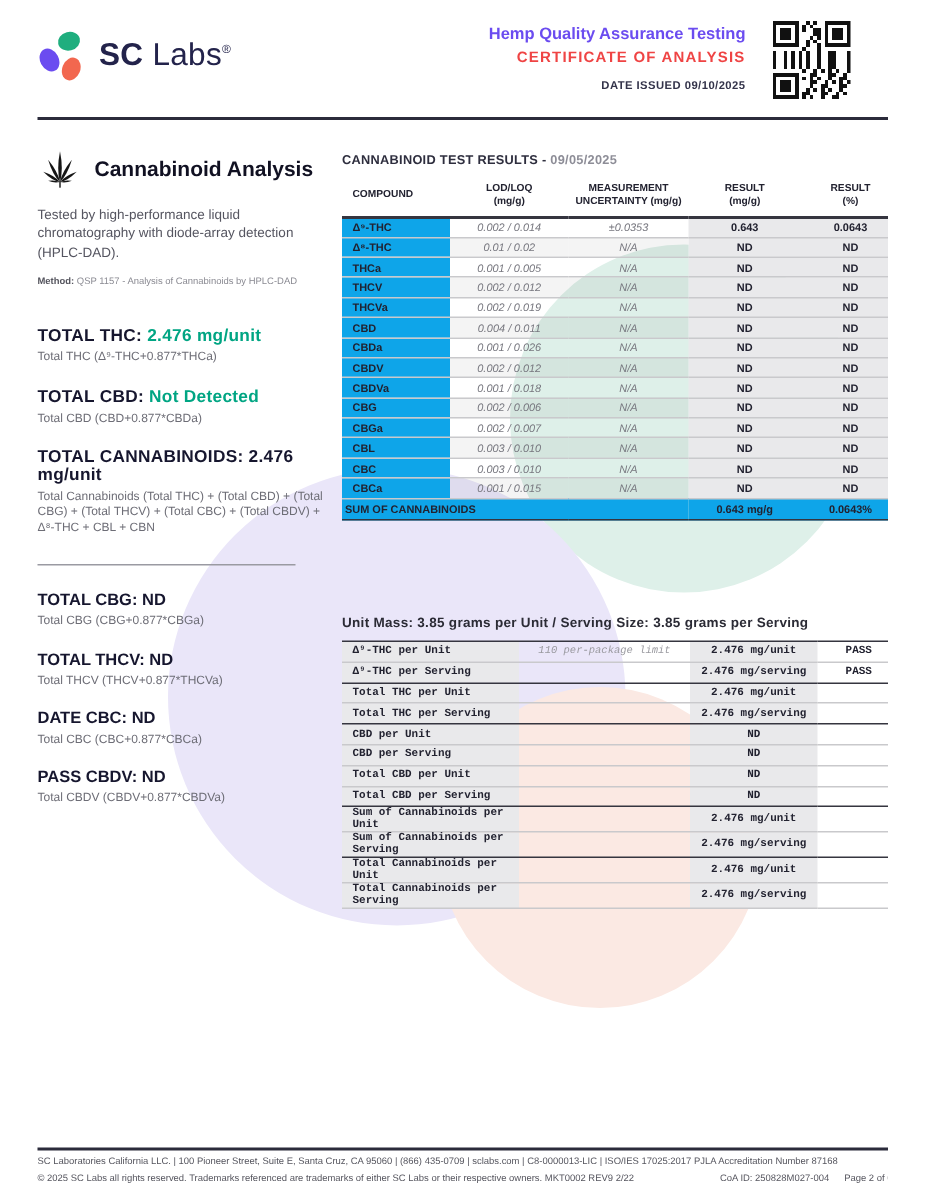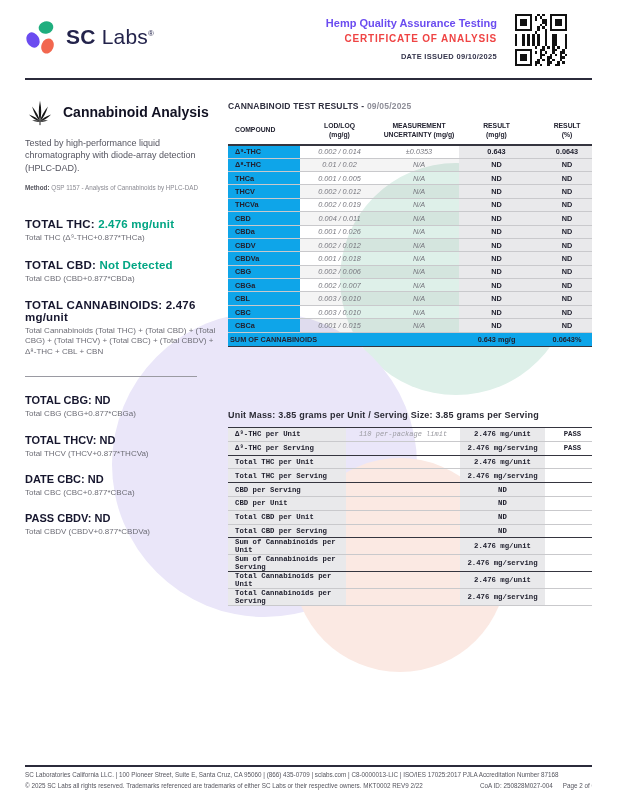--- a/index.html
+++ b/index.html
@@ -455,27 +455,27 @@
             <td class="u-value">2.476 mg/unit</td>
             <td class="u-status"></td>
           </tr>
           <tr>
             <td class="u-label">Total THC per Serving</td>
             <td class="u-limit"></td>
             <td class="u-value">2.476 mg/serving</td>
             <td class="u-status"></td>
           </tr>
           <tr>
+            <td class="u-label">CBD per Unit</td>
+            <td class="u-limit"></td>
+            <td class="u-value">ND</td>
+            <td class="u-status"></td>
+          </tr>
+          <tr>
             <td class="u-label">CBD per Serving</td>
-            <td class="u-limit"></td>
-            <td class="u-value">ND</td>
-            <td class="u-status"></td>
-          </tr>
-          <tr>
-            <td class="u-label">CBD per Unit</td>
             <td class="u-limit"></td>
             <td class="u-value">ND</td>
             <td class="u-status"></td>
           </tr>
           <tr>
             <td class="u-label">Total CBD per Unit</td>
             <td class="u-limit"></td>
             <td class="u-value">ND</td>
             <td class="u-status"></td>
           </tr>

